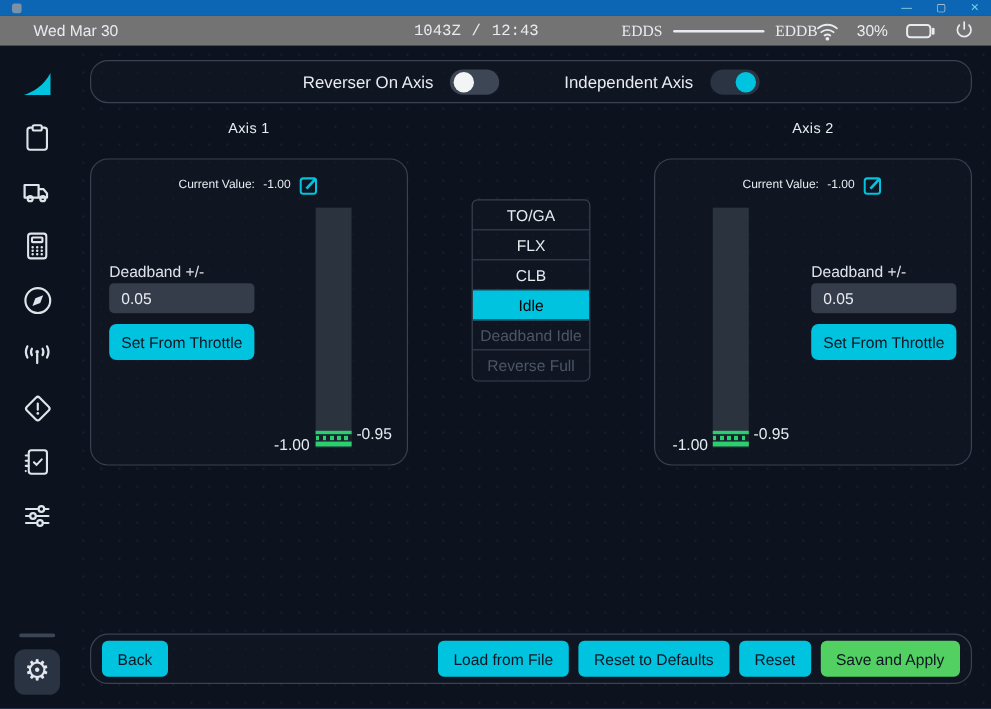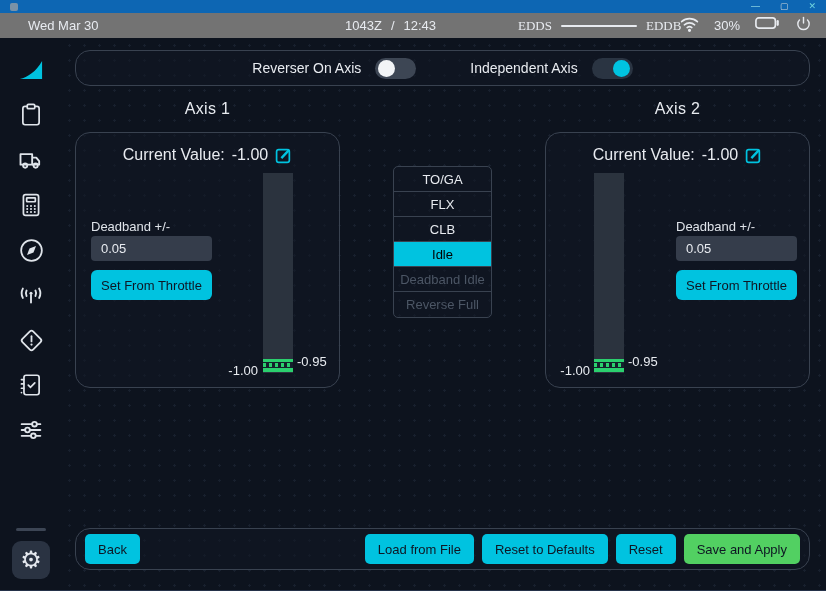--- a/index.html
+++ b/index.html
@@ -11,24 +11,24 @@
   .app-icon { width:8px; height:8px; background:#8d9aa5; border-radius:2px; opacity:.85; }
   .win-controls { margin-left:auto; display:flex; gap:20px; align-items:center; }
   .win-controls span { font-size:9px; line-height:9px; cursor:default; }
   .wc-min { color:#9adfe8; }
   .wc-max { color:#cdd4da; }
   .wc-close { color:#6fd3de; }
 
   
   .statusbar { position:absolute; left:0; top:13px; width:826px; height:25px; background:#737373; color:#e8ebf0; font-size:13px; }
   .sb-date { position:absolute; left:28px; top:5px; }
-  .sb-clock { position:absolute; left:345px; top:5px; display:flex; gap:9px; }
+  .sb-clock { position:absolute; left:345px; top:5px; display:flex; gap:9px;font-family:Liberation Mono, monospace; }
   .sb-flight { position:absolute; left:518px; top:5px; display:flex; align-items:center; gap:9px;font-family:Liberation Serif, serif; }
   .sb-line { width:76px; height:2px; background:#e8ebf0; border-radius:2px; }
-  .sb-right { position:absolute; right:14px; top:3px; display:flex; gap:15px; }
+  .sb-right { position:absolute; right:14px; top:3px; display:flex; align-items:center; gap:15px; }
   .sb-right svg { display:block; }
 
   
   .sidebar { position:absolute; left:0; top:38px; width:62px; height:553px; display:flex; flex-direction:column; align-items:center; padding-top:17px; }
   .side-icon { width:30px; height:30px; display:flex; align-items:center; justify-content:center; margin-bottom:15px; }
   .side-icon svg { display:block; }
   .side-divider { width:30px; height:3px; border-radius:2px; background:#3c4554; margin:8px 0 10px 0; }
   .gear-btn { width:38px; height:38px; border-radius:9px; background:#2a3342; display:flex; align-items:center; justify-content:center; color:#e4e8ee; font-size:24px; line-height:24px; }
 
   
@@ -38,23 +38,23 @@
 
   .toggles { position:absolute; left:13px; top:12px; width:735px; height:36px; display:flex; align-items:center; justify-content:center; gap:14px; color:#e8ebf0; font-size:14px; }
   .tog-gap { width:26px; }
   .toggle { width:41px; height:21px; border-radius:11px; position:relative; }
   .toggle.off { background:#3d4654; }
   .toggle.on  { background:#2a3442; }
   .toggle .knob { position:absolute; top:2px; width:17px; height:17px; border-radius:50%; }
   .toggle.off .knob { left:3px; background:#f2f4f6; }
   .toggle.on  .knob { right:3px; background:#00c3e0; }
 
-  .axis-title { position:absolute; top:62px; width:265px; text-align:center; color:#e8ebf0; font-size:16px; letter-spacing:.3px; }
+  .axis-title { position:absolute; top:62px; width:265px; text-align:center; color:#e8ebf0; font-size:12px; letter-spacing:.3px; }
   .axis-panel { position:absolute; top:94px; width:265px; height:256px; }
-  .cv-row { position:absolute; left:0; top:13px; width:100%; display:flex; align-items:center; justify-content:center; gap:7px; color:#e8ebf0; font-size:16px;text-align:right; }
+  .cv-row { position:absolute; left:0; top:13px; width:100%; display:flex; align-items:center; justify-content:center; gap:7px; color:#e8ebf0; font-size:10px;text-align:right; }
   .vbar { position:absolute; width:30px; height:200px; top:40px; background:#2b333e; }
   .db-marker { position:absolute; left:0; bottom:0; width:100%; height:14px; }
   .db-marker .g1 { height:3px; background:#2bd06e; }
   .db-marker .gm { height:6px; background:repeating-linear-gradient(90deg,#2bd06e 0 3px,#15202c 3px 6px); border-top:1px solid #15202c; border-bottom:1px solid #15202c; }
   .db-marker .g2 { height:4px; background:#2bd06e; }
   .bar-low  { position:absolute; font-size:13px; color:#e8ebf0; top:230px; width:42px; text-align:right; }
   .bar-high { position:absolute; font-size:13px; color:#e8ebf0; top:221px; }
   .db-label { position:absolute; top:86px; font-size:13px; color:#dfe3e9; }
   .db-input { position:absolute; top:103px; width:121px; height:25px; background:#353d4b; border:none; border-radius:4px; color:#e8ebf0; font-size:13px; padding-left:10px; font-family:"Liberation Sans",sans-serif; }
   .set-btn  { position:absolute; top:137px; width:121px; height:30px; background:#00c3e0; color:#0e1623; border:none; border-radius:6px; font-size:13px; font-family:"Liberation Sans",sans-serif; cursor:pointer; }

